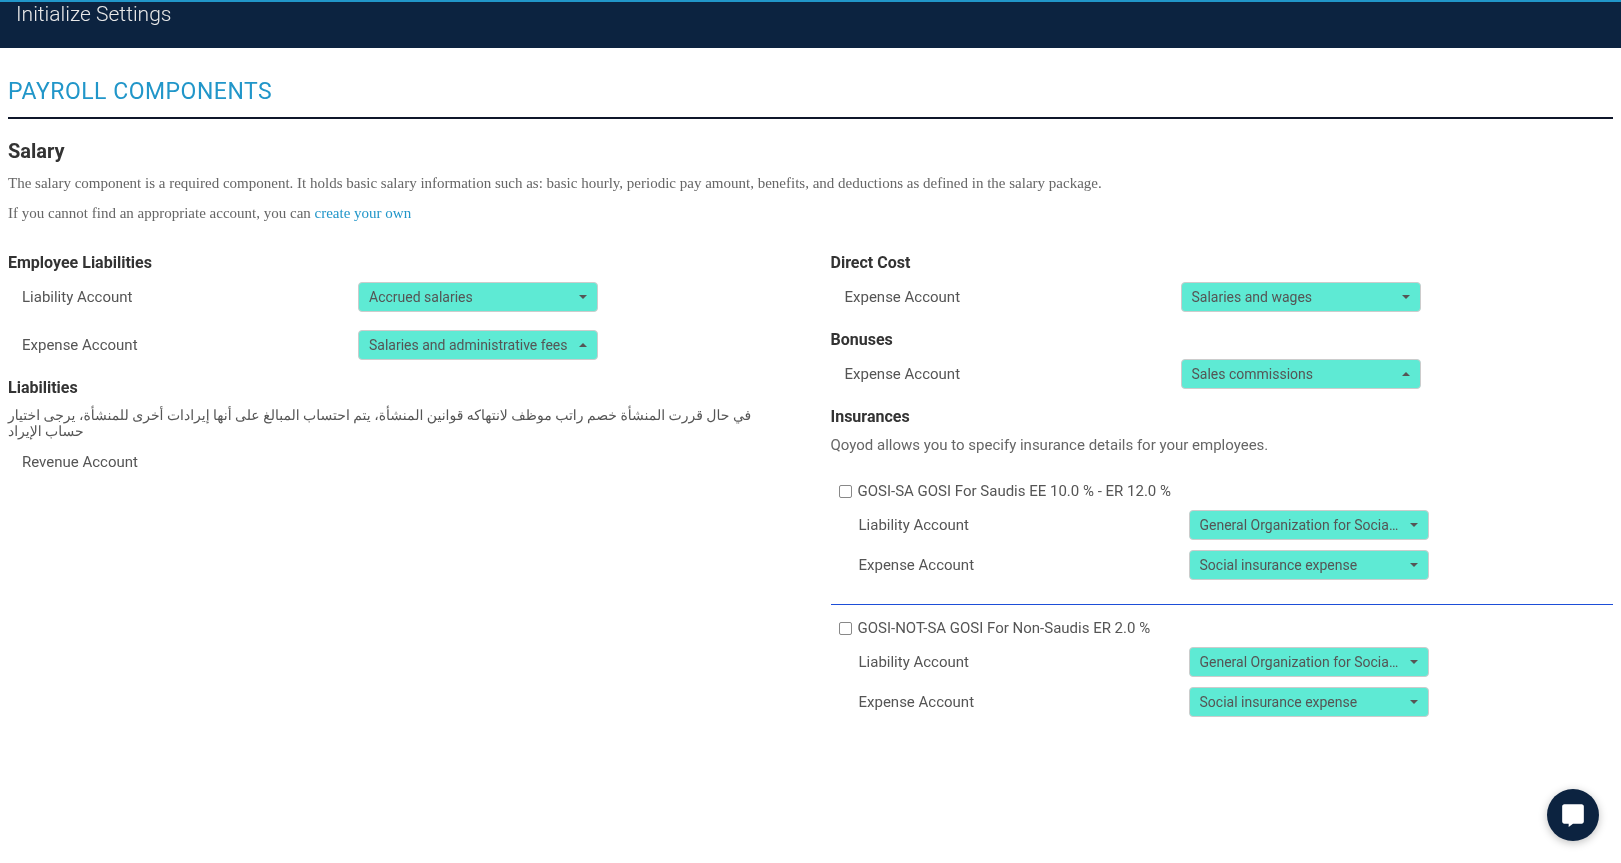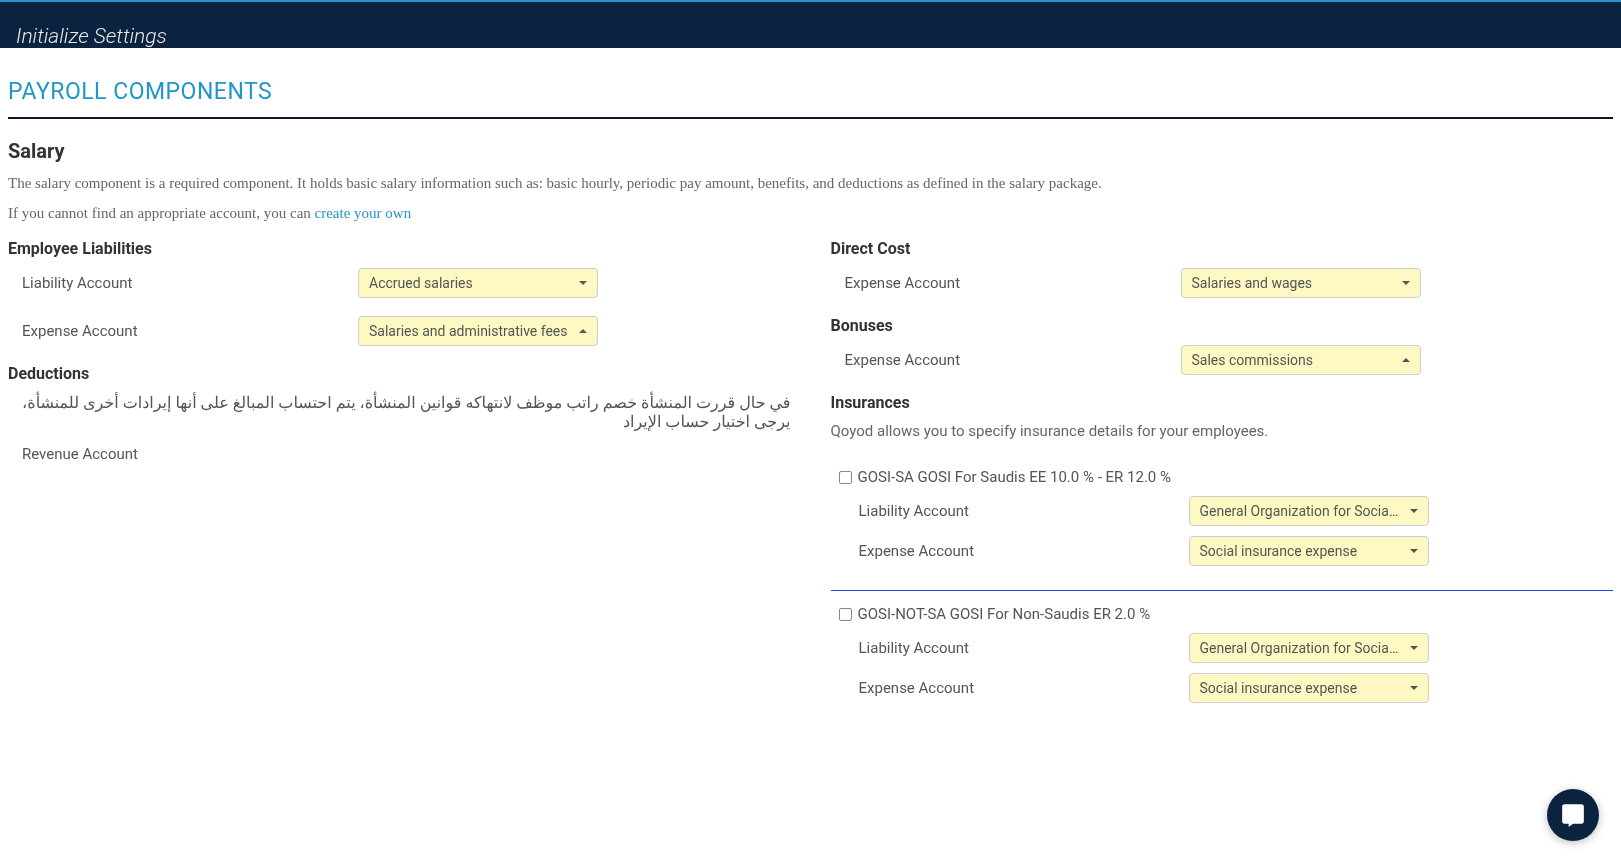--- a/index.html
+++ b/index.html
@@ -7,23 +7,22 @@
     font-family: -apple-system, BlinkMacSystemFont, "Segoe UI", Roboto, "Helvetica Neue", Arial, sans-serif;
     background: #fff;
     color: #333;
     width: 1621px;
   }
   .topbar {
     background: #0c2340;
     border-top: 2px solid #2196c9;
     height: 48px;
     display: flex;
-    align-items: flex-end;
+    align-items: flex-start;
     padding: 0 16px;
-    font-style: italic;
   }
   .topbar-title {
     color: #e8e8e8;
     font-size: 21px;
     font-weight: 300;
   }
   .content {
     padding: 30px 8px 40px 8px;
   }
   .section-title {
@@ -50,21 +49,21 @@
   }
   .desc a {
     color: #2196c9;
     text-decoration: none;
     cursor: pointer;
     text-align: center;
   }
   .cols {
     display: flex;
     gap: 40px;
-    margin-top: 8px;
+    margin-top: 22px;
   }
   .col {
     flex: 1;
     min-width: 0;
   }
   .group-head {
     font-weight: 700;
     color: #333;
     font-size: 16px;
     margin-bottom: 10px;
@@ -79,21 +78,21 @@
     width: 350px;
     padding-left: 14px;
     color: #555;
     font-size: 15px;
   }
   .select {
     position: relative;
     width: 240px;
     border: 1px solid #ccc;
     border-radius: 4px;
-    background: #fef9c3;
+    background: #5eead4;
     padding: 6px 28px 6px 10px;
     font-size: 14px;
     color: #555;
     cursor: pointer;
     white-space: nowrap;
     overflow: hidden;
     text-overflow: ellipsis;
   }
   .select .caret {
     position: absolute;
@@ -101,23 +100,23 @@
     top: 50%;
     transform: translateY(-50%);
     width: 0; height: 0;
     border-left: 4px solid transparent;
     border-right: 4px solid transparent;
   }
   .select .caret.down { border-top: 4px solid #555; }
   .select .caret.up { border-bottom: 4px solid #555; }
   .arabic {
     direction: rtl;
-    text-align: right;
-    color: #555;
-    font-size: 16px;
+    text-align: left;
+    color: #555;
+    font-size: 14px;
     margin-bottom: 14px;
     margin-top: 4px;
   }
   .ins-desc {
     color: #666;
     font-size: 15px;
     margin-bottom: 20px;
   }
   .ins-block {
     border-bottom: 1px solid #1d4ed8;
@@ -209,21 +208,21 @@
       </div>
 
       <div class="row">
         <div class="row-label">Expense Account</div>
         <div class="select">
           <span>Salaries and administrative fees</span>
           <span class="caret up"></span>
         </div>
       </div>
 
-      <div class="group-head">Deductions</div>
+      <div class="group-head">Liabilities</div>
       <div class="arabic">في حال قررت المنشأة خصم راتب موظف لانتهاكه قوانين المنشأة، يتم احتساب المبالغ على أنها إيرادات أخرى للمنشأة، يرجى اختيار حساب الإيراد</div>
       <div class="row">
         <div class="row-label">Revenue Account</div>
       </div>
 
     </div>
 
     <div class="col">
 
       <div class="group-head">Direct Cost</div>

